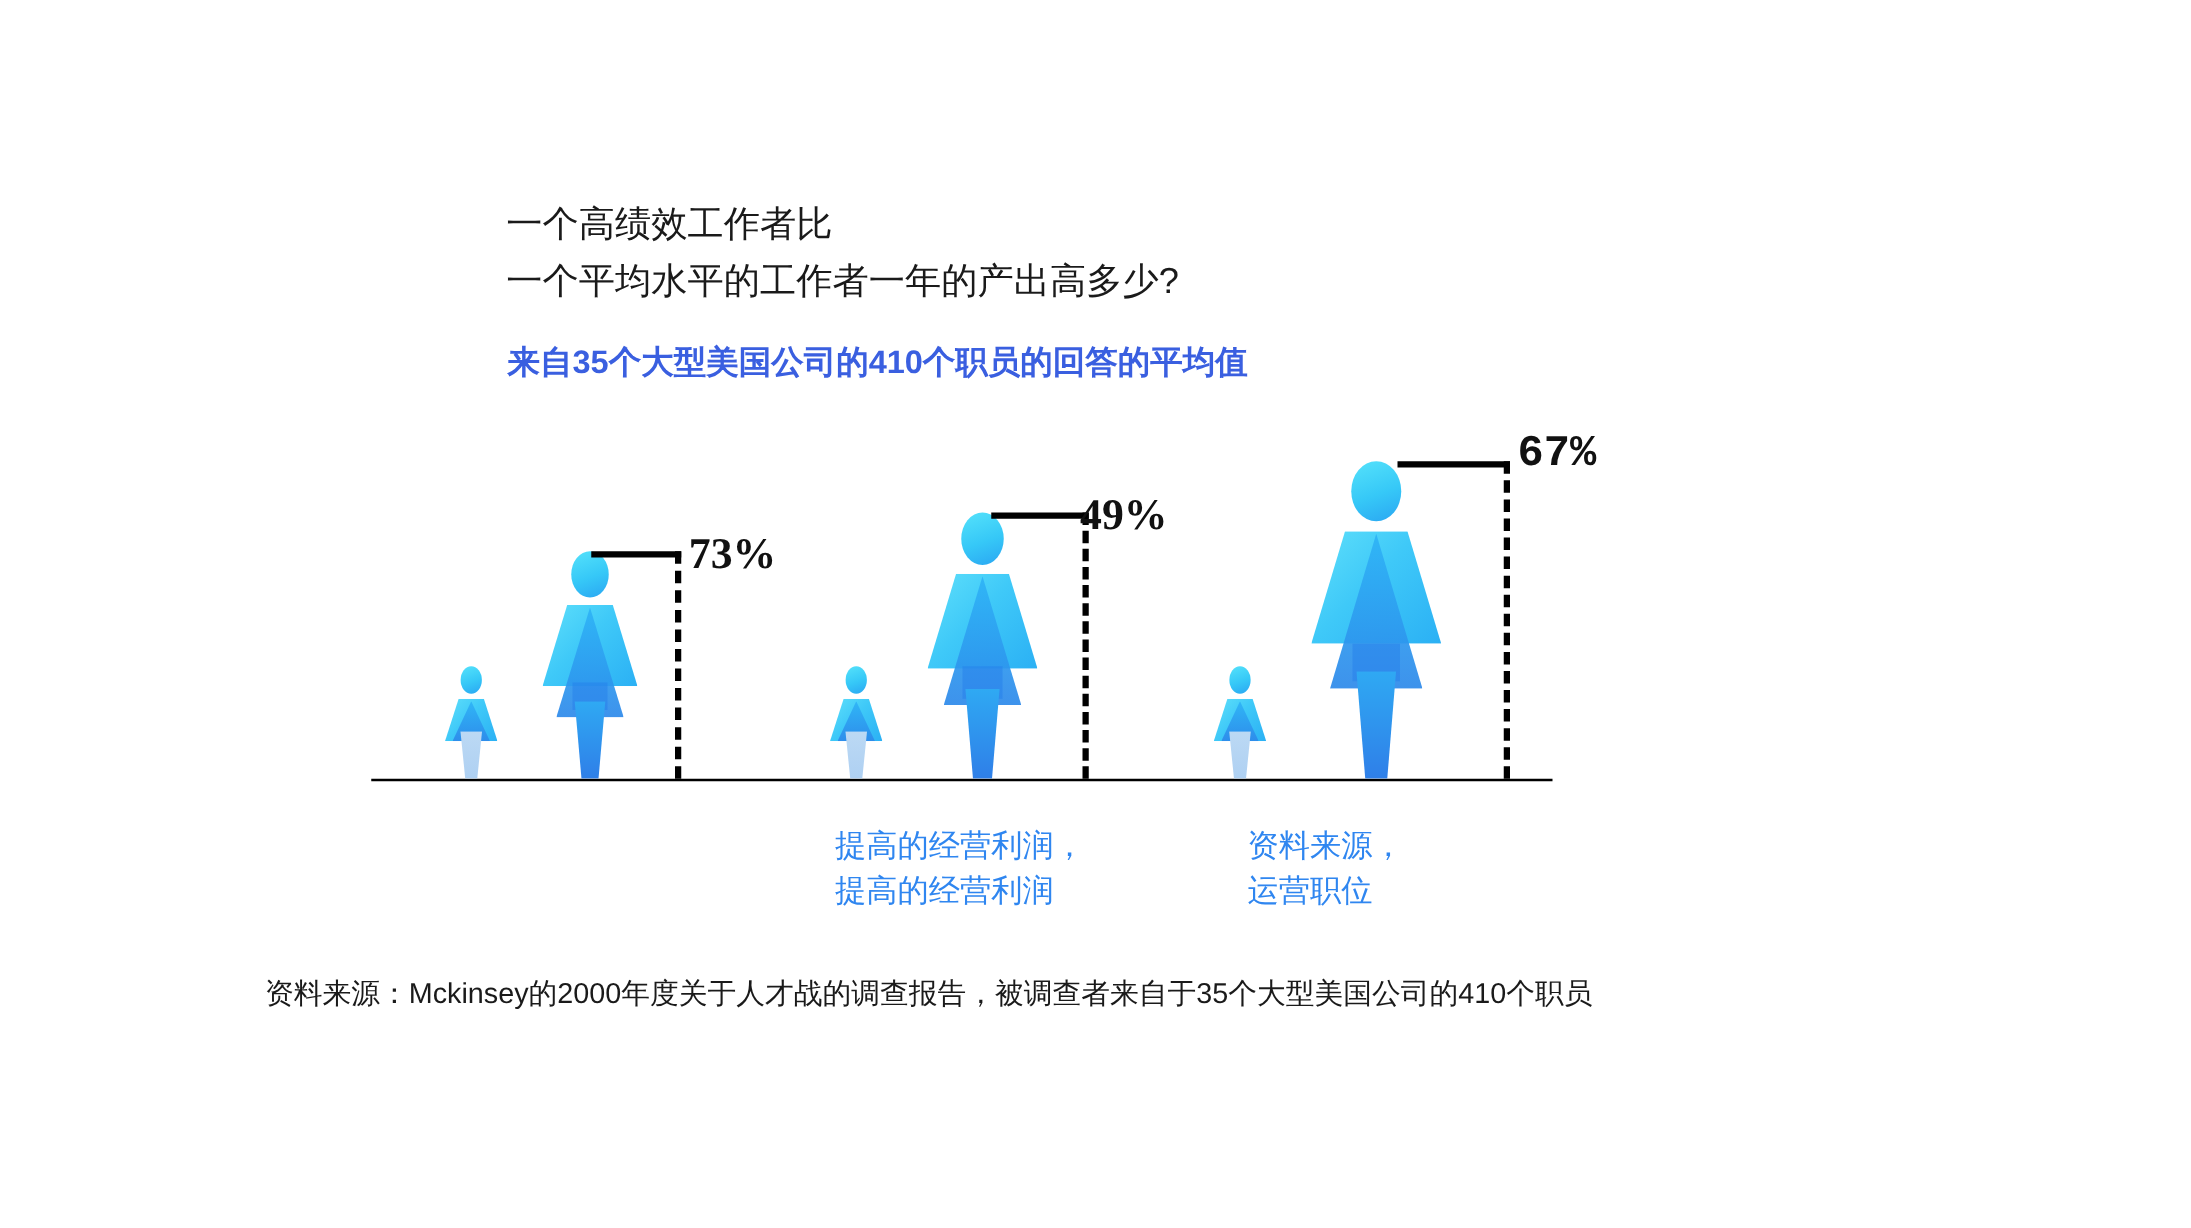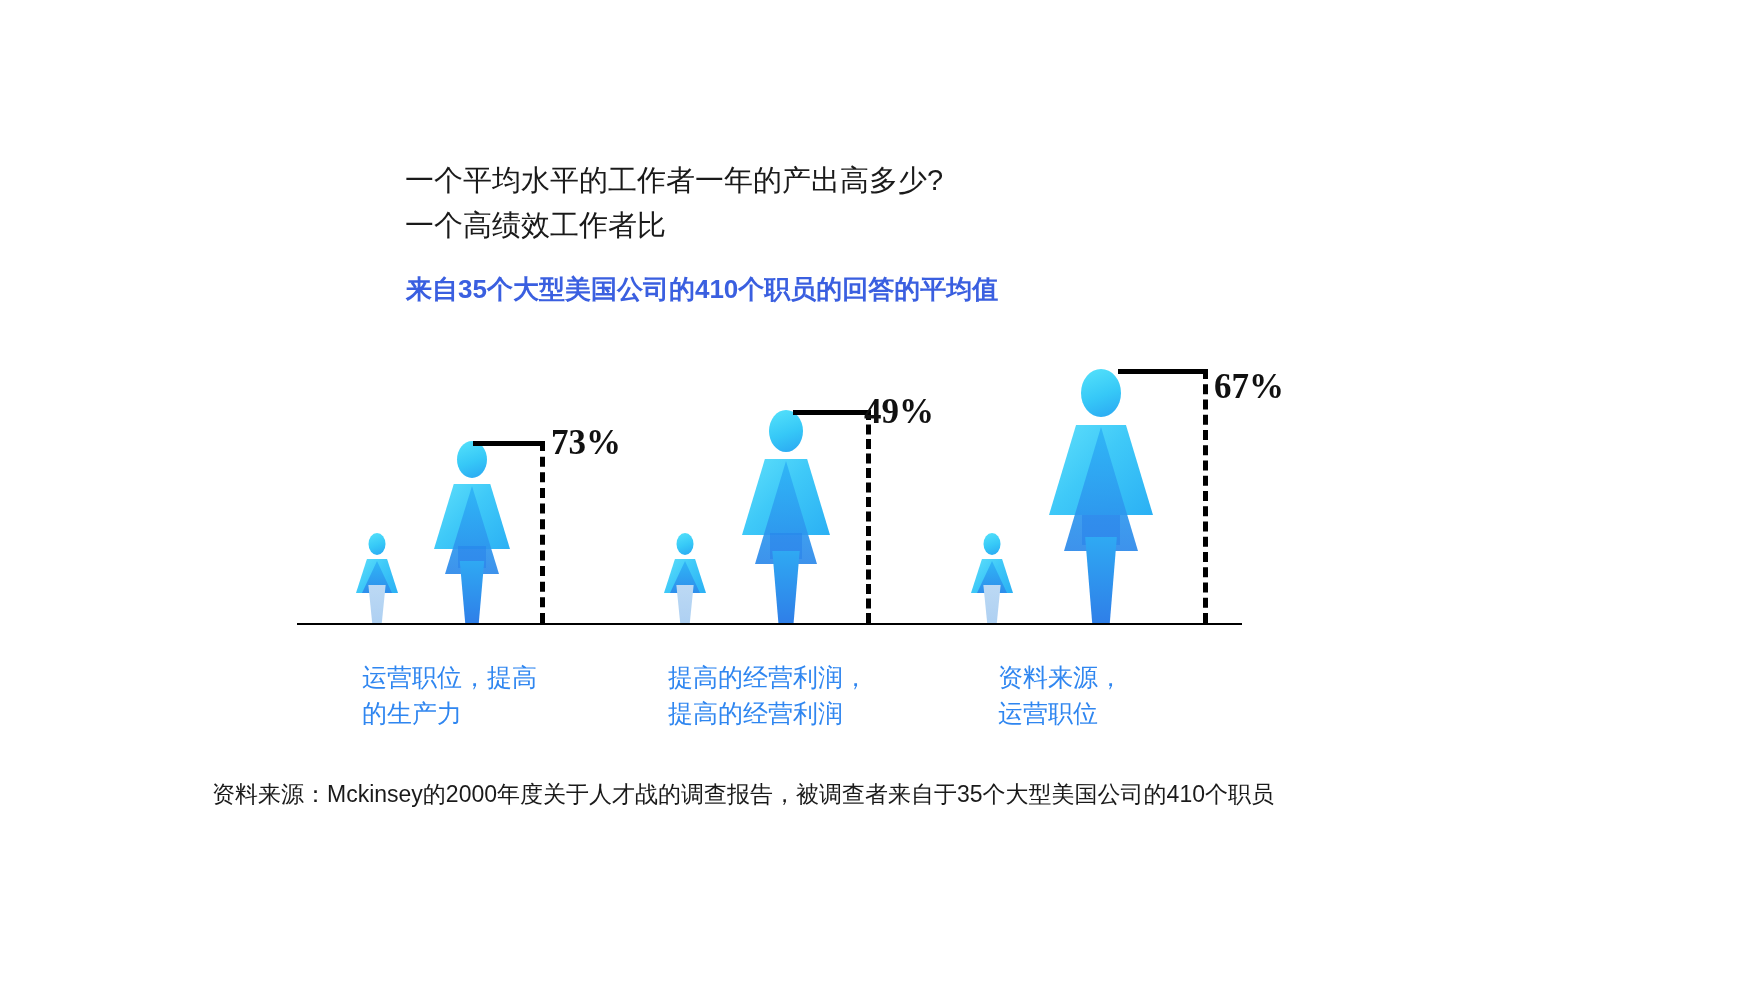--- a/index.html
+++ b/index.html
@@ -180,22 +180,22 @@
     white-space: nowrap;
   }
 </style>
 </head>
 <body>
 
 <div class="slide">
 
 
   <div class="question">
+    <span class="q-line">一个高绩效工作者比</span>
     <span class="q-line">一个平均水平的工作者一年的产出高多少?</span>
-    <span class="q-line">一个高绩效工作者比</span>
   </div>
 
   <div class="subtitle">来自35个大型美国公司的410个职员的回答的平均值</div>
 
   <div class="chart">
 
     <div class="baseline"></div>
 
     <div class="group" style="left:355px;">
       <div class="figpair">
@@ -271,29 +271,25 @@
           <div class="legs" style="width:44px;height:86px;top:168px;"></div>
         </div>
 
       </div>
 
       <div class="bracket" style="left:148px;bottom:0;width:90px;height:254px;">
         <div class="harm" style="width:90px;"></div>
         <div class="vdash" style="left:85px;height:254px;"></div>
       </div>
 
-      <div class="pct" style="left:244px;bottom:216px;">67%</div>
+      <div class="pct" style="left:244px;bottom:240px;font-family:Liberation Mono, monospace;">67%</div>
     </div>
 
   </div>
 
-  <div class="cat" style="left:362px;top:659px;">
-    <span class="c-line">运营职位，提高</span>
-    <span class="c-line">的生产力</span>
-  </div>
 
   <div class="cat" style="left:668px;top:659px;">
     <span class="c-line">提高的经营利润，</span>
     <span class="c-line">提高的经营利润</span>
   </div>
 
   <div class="cat" style="left:998px;top:659px;">
     <span class="c-line">资料来源，</span>
     <span class="c-line">运营职位</span>
   </div>

